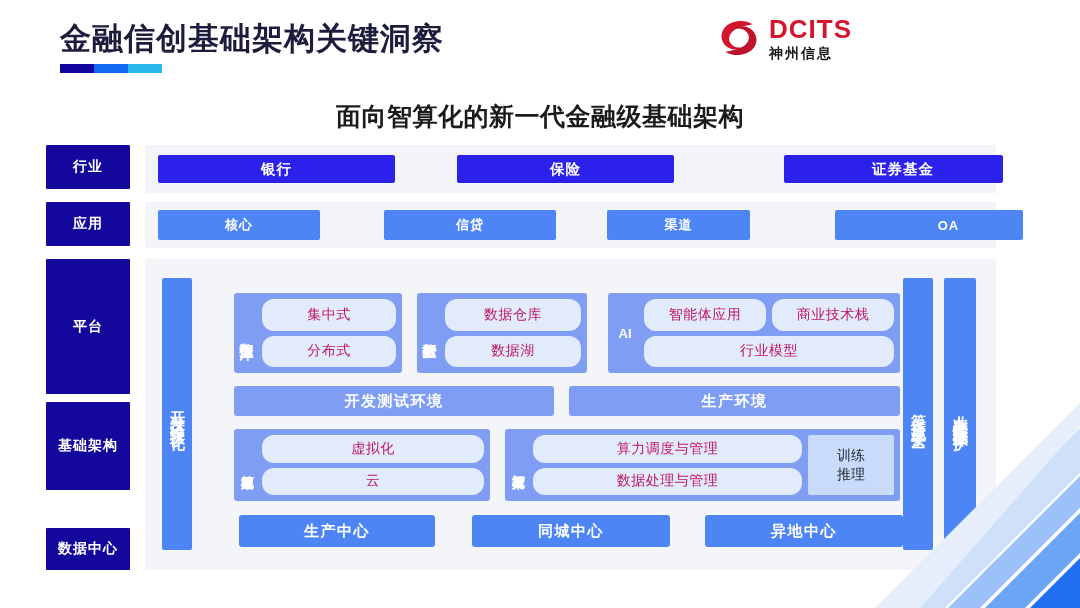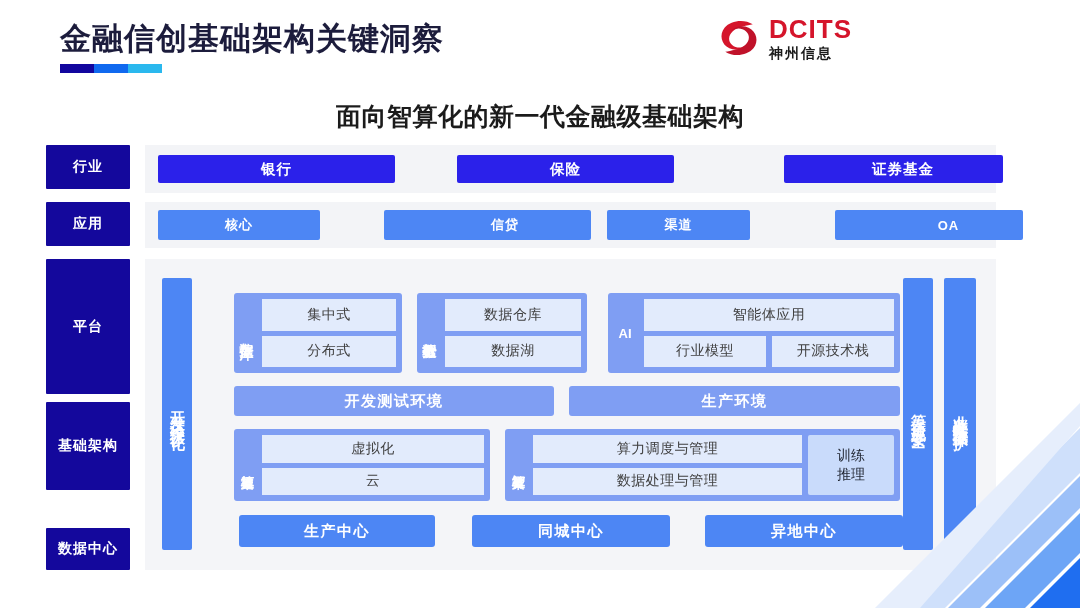--- a/index.html
+++ b/index.html
@@ -81,23 +81,23 @@
   .group-tag{
     color:#fff;font-size:14px;font-weight:bold;letter-spacing:1px;
     writing-mode:vertical-rl;text-orientation:upright;
     display:flex;align-items:center;justify-content:center;
     flex:0 0 auto;width:26px;
   }
   .group-tag.tag-ai{writing-mode:horizontal-tb;text-orientation:mixed;width:34px;font-size:13px;letter-spacing:0;}
   .group-body{flex:1 1 auto;display:flex;flex-direction:column;gap:5px;padding:6px 6px 6px 2px;}
   .group-row{flex:1 1 0;display:flex;gap:6px;}
   .cell{
-    flex:1 1 0;background:#e2ebfc;border-radius:0;
-    display:flex;align-items:center;justify-content:center;
-    font-size:14px;color:#404040;letter-spacing:.5px;
+    flex:1 1 0;background:#e2ebfc;border-radius:12px;
+    display:flex;align-items:center;justify-content:center;
+    font-size:14px;color:#be185d;letter-spacing:.5px;
   }
 
   
   .band{
     position:absolute;background:#7f9ef3;border-radius:3px;
     display:flex;align-items:center;justify-content:center;
     color:#fff;font-weight:bold;font-size:15px;letter-spacing:1.5px;
   }
   
   .dcchip{
@@ -147,21 +147,21 @@
   <div class="lane-label lane-dc">数据中心</div>
 
   <div class="row-panel row-industry">
     <div class="chip chip-ind" style="left:13px;width:237px;">银行</div>
     <div class="chip chip-ind" style="left:312px;width:217px;">保险</div>
     <div class="chip chip-ind" style="left:639px;width:200px;padding-left:19px;">证券基金</div>
   </div>
 
   <div class="row-panel row-app">
     <div class="chip chip-app" style="left:13px;width:162px;">核心</div>
-    <div class="chip chip-app" style="left:239px;width:172px;padding-left:35px;">信贷</div>
+    <div class="chip chip-app" style="left:239px;width:172px;">信贷</div>
     <div class="chip chip-app" style="left:462px;width:143px;">渠道</div>
     <div class="chip chip-app" style="left:690px;width:149px;padding-left:39px;">OA</div>
   </div>
 
   <div class="row-panel row-core">
 
     <div class="vbar" style="left:17px;top:19px;width:30px;height:272px;">开发运维一体化</div>
 
     <div class="vbar" style="left:758px;top:19px;width:30px;height:272px;">等保合规安全</div>
     <div class="vbar" style="left:799px;top:19px;width:32px;height:272px;letter-spacing:2px;">业务连续性及数据保护</div>
@@ -188,24 +188,24 @@
           <div class="cell">数据湖</div>
         </div>
       </div>
     </div>
 
     <div class="group" style="left:463px;top:34px;width:292px;height:80px;">
       <div class="group-tag tag-ai">AI</div>
       <div class="group-body">
         <div class="group-row">
           <div class="cell">智能体应用</div>
+          <div class="cell">商业技术栈</div>
         </div>
         <div class="group-row">
           <div class="cell">行业模型</div>
-          <div class="cell">开源技术栈</div>
         </div>
       </div>
     </div>
 
     <div class="band" style="left:89px;top:127px;width:320px;height:30px;">开发测试环境</div>
     <div class="band" style="left:424px;top:127px;width:331px;height:30px;">生产环境</div>
 
     <div class="group" style="left:360px;top:170px;width:395px;height:72px;">
       <div class="group-tag" style="font-size:13px;letter-spacing:0;">智算框架</div>
       <div class="group-body" style="padding-right:98px;">

